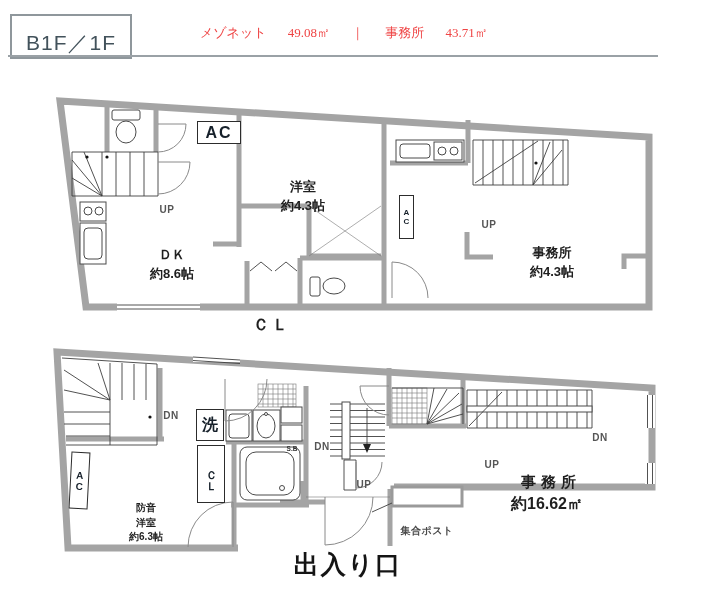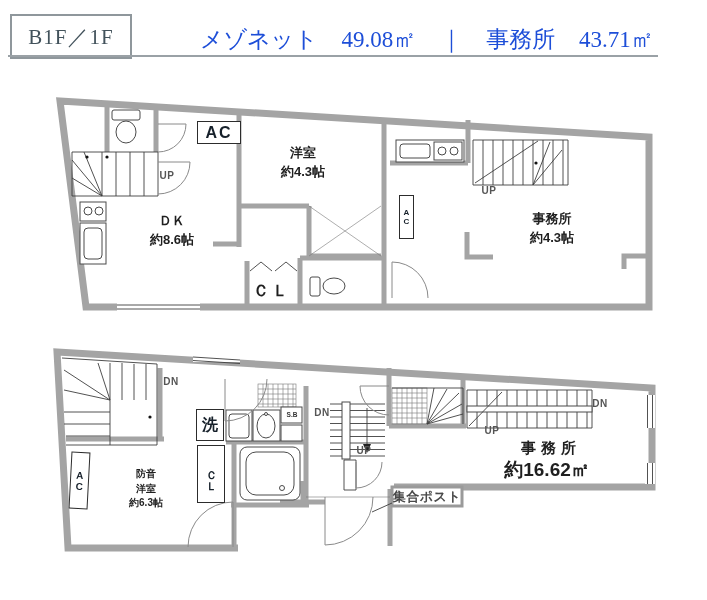--- a/index.html
+++ b/index.html
@@ -1,37 +1,37 @@
 <!DOCTYPE html>
 <html><head>
 <meta charset="utf-8">
 <style>
   html,body{margin:0;padding:0;background:#ffffff;}
   .stage{position:relative;width:707px;height:600px;background:#fff;overflow:hidden;
          font-family:"Liberation Sans", sans-serif;}
   svg{position:absolute;left:0;top:0;}
   
   .floor-box{position:absolute;left:10px;top:14px;width:118px;height:41px;
-    border:2px solid #8f979c;display:flex;align-items:center;justify-content:center;
-    font-family:Liberation Serif, serif;font-size:21px;color:#42525b;letter-spacing:1px;background:#fff;}
+    border:2px solid #8f979c;display:flex;align-items:flex-end;justify-content:center;
+    font-family:Liberation Sans, sans-serif;font-size:21px;color:#42525b;letter-spacing:1px;background:#fff;}
   .area-line{position:absolute;left:200px;top:24px;font-family:"Liberation Serif", serif;
-    font-size:23px;color:#1d4ed8;white-space:nowrap;}
+    font-size:13px;color:#ef4444;white-space:nowrap;}
   .area-line span{margin-right:18px;}
   .hdr-rule{position:absolute;left:8px;top:55px;width:650px;height:2px;background:#9aa1a6;}
   
   .lbl{position:absolute;transform:translate(-50%,-50%);text-align:center;font-weight:bold;
-       color:#1f1f1f;white-space:pre-line;line-height:1.45;}
+       color:#1f1f1f;white-space:pre-line;line-height:1.45;margin-top:34px;}
   .f13{font-size:13px;}
   .f12{font-size:10px;}
   .tiny{font-size:10px;color:#555;font-weight:bold;letter-spacing:0.5px;}
   .cl-h{font-size:16px;letter-spacing:3px;}
   .office-big-name{font-size:15px;letter-spacing:5px;}
-  .office-big-size{font-size:19px;text-align:right;}
+  .office-big-size{font-size:16px;text-align:right;}
   .entrance{font-size:25px;letter-spacing:2px;color:#141414;}
-  .mail{font-size:13px;color:#4a4a4a;letter-spacing:0.5px;font-weight:bold;}
+  .mail{font-size:10px;color:#4a4a4a;letter-spacing:0.5px;font-weight:bold;}
   .sb{font-size:6.5px;color:#333;}
   
   .box{position:absolute;border:1.6px solid #2c2c2c;background:#fff;display:flex;
        align-items:center;justify-content:center;font-weight:bold;color:#16202a;box-sizing:border-box;}
   .vbox{writing-mode:vertical-rl;text-orientation:upright;}
   .ac1{left:197px;top:121px;width:44px;height:23px;font-size:16px;letter-spacing:2px;}
   .ac2{left:399px;top:195px;width:15px;height:44px;font-size:8px;border-width:1px;}
   .ac3{left:70px;top:452px;width:19px;height:57px;font-size:10px;border-width:1.2px;transform:rotate(3deg);}
   .wash{left:196px;top:409px;width:28px;height:32px;font-size:16px;}
   .cl2{left:197px;top:445px;width:28px;height:58px;font-size:11px;border-width:1.2px;}
@@ -186,14 +186,15 @@
   <div class="box wash">洗</div>
   <div class="box vbox cl2">ＣＬ</div>
   <div class="lbl sb" style="left:292px;top:415px;">S.B</div>
   <div class="lbl tiny" style="left:322px;top:413px;">DN</div>
   <div class="lbl tiny" style="left:364px;top:451px;">UP</div>
   <div class="lbl office-big-name" style="left:551px;top:448px;">事務所</div>
   <div class="lbl office-big-size" style="left:547px;top:470px;">約16.62㎡</div>
   <div class="lbl tiny" style="left:600px;top:404px;">DN</div>
   <div class="lbl tiny" style="left:492px;top:431px;">UP</div>
   <div class="lbl mail" style="left:427px;top:497px;">集合ポスト</div>
+  <div class="lbl entrance" style="left:348px;top:530px;">出入り口</div>
 
 </div>
 
 </body></html>

